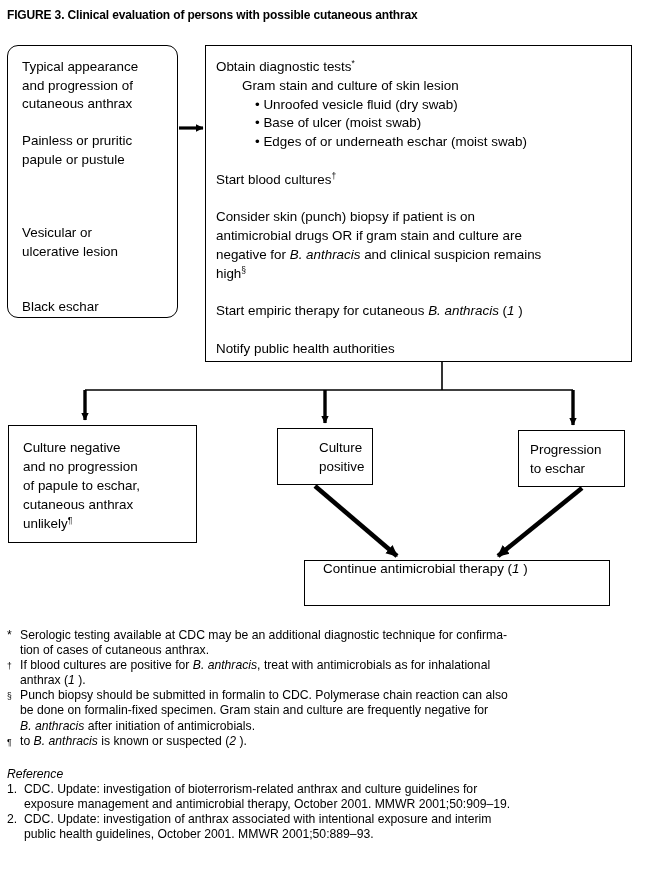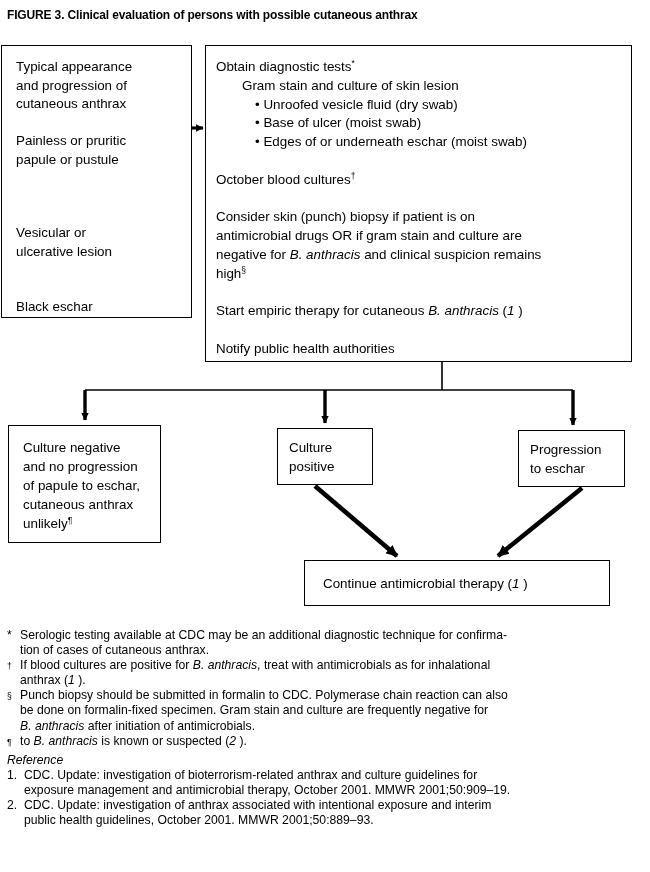--- a/index.html
+++ b/index.html
@@ -29,63 +29,64 @@
   }
 
   
   .box {
     box-sizing: border-box;
     border: 1.6px solid #000;
     background: #fff;
   }
 
   #box-appearance {
-    left: 1px; top: 45px; width: 191px; height: 273px;
+    left: 7px; top: 45px; width: 171px; height: 273px;
     font-size: 13.4px;
     line-height: 18.5px;
+    border-radius: 11px;
   }
   #box-appearance .inner { padding: 12px 0 0 14px; }
 
   #box-diagnostic {
     left: 205px; top: 45px; width: 427px; height: 317px;
     font-size: 13.4px;
     line-height: 18.8px;
   }
   #box-diagnostic .inner { padding: 12px 0 0 10px; }
 
   #box-culture-negative {
-    left: 8px; top: 425px; width: 153px; height: 118px;
+    left: 8px; top: 425px; width: 189px; height: 118px;
     font-size: 13.4px;
     line-height: 19px;
   }
   #box-culture-negative .inner { padding: 12px 0 0 14px; }
 
   #box-culture-positive {
     left: 277px; top: 428px; width: 96px; height: 57px;
     font-size: 13.4px;
     line-height: 19px;
+    padding-left: 30px;
   }
   #box-culture-positive .inner { padding: 9px 0 0 11px; }
 
   #box-progression {
     left: 518px; top: 430px; width: 107px; height: 57px;
     font-size: 13.4px;
     line-height: 19px;
   }
   #box-progression .inner { padding: 9px 0 0 11px; }
 
   #box-continue {
     left: 304px; top: 560px; width: 306px; height: 46px;
     font-size: 13.4px;
   }
   #box-continue .inner {
     padding-left: 18px;
     height: 100%;
     display: flex;
-    align-items: center;
   }
 
   
   .ital { font-style: italic; }
   .sup {
     font-size: 8.5px;
     vertical-align: super;
     line-height: 0;
   }
   .blank { height: 18.8px; }
@@ -113,21 +114,21 @@
   .fn > .mark {
     position: absolute;
     left: 0; top: 0;
   }
   .fn > .mark.dag { font-size: 8.5px; top: 1px; }
   .fn-last-line { text-align: left; }
 
   #reference-heading {
     font-style: italic;
     font-size: 12.2px;
-    margin-top: 4px;
+    margin-top: 18px;
   }
   .ref {
     position: relative;
     padding-left: 17px;
     font-size: 12.2px;
     line-height: 15.1px;
     text-align: justify;
   }
   .ref > .num { position: absolute; left: 0; top: 0; }
 </style>
@@ -180,21 +181,21 @@
 </div>
 
 <div class="abs box" id="box-diagnostic">
   <div class="inner">
     <div><span>Obtain diagnostic tests</span><span class="sup">*</span></div>
     <div class="ind1">Gram stain and culture of skin lesion</div>
     <div class="bul">• <span>Unroofed vesicle fluid (dry swab)</span></div>
     <div class="bul">• <span>Base of ulcer (moist swab)</span></div>
     <div class="bul">• <span>Edges of or underneath eschar (moist swab)</span></div>
     <div class="blank"></div>
-    <div><span>October blood cultures</span><span class="sup">†</span></div>
+    <div><span>Start blood cultures</span><span class="sup">†</span></div>
     <div class="blank"></div>
     <div>Consider skin (punch) biopsy if patient is on</div>
     <div>antimicrobial drugs OR if gram stain and culture are</div>
     <div><span>negative for </span><span class="ital">B. anthracis</span><span> and clinical suspicion remains</span></div>
     <div><span>high</span><span class="sup">§</span></div>
     <div class="blank"></div>
     <div><span>Start empiric therapy for cutaneous </span><span class="ital">B. anthracis</span><span> (</span><span class="ital">1</span><span> )</span></div>
     <div class="blank"></div>
     <div>Notify public health authorities</div>
   </div>

